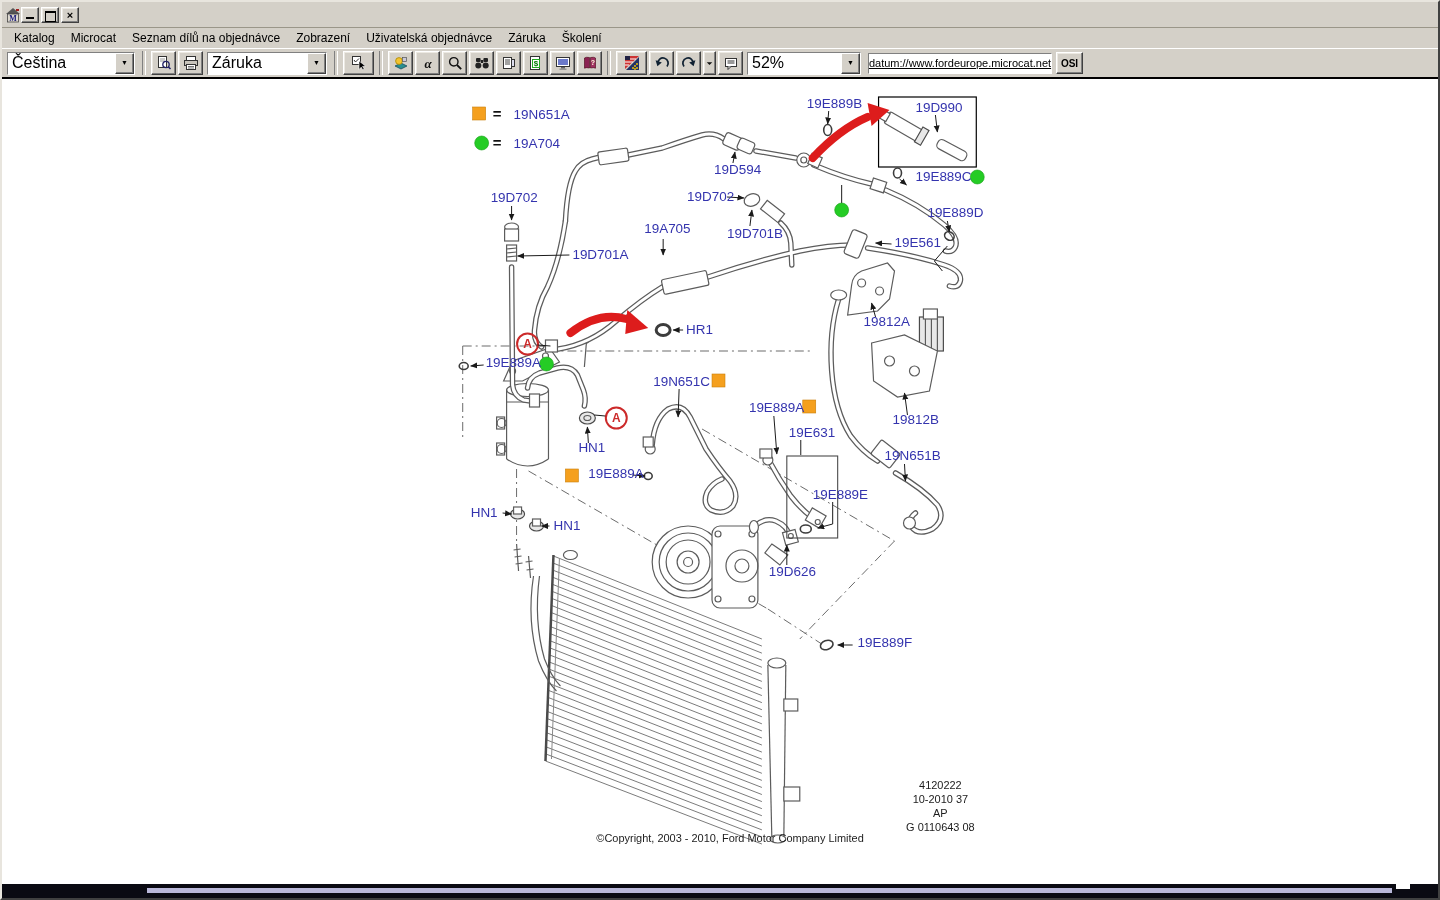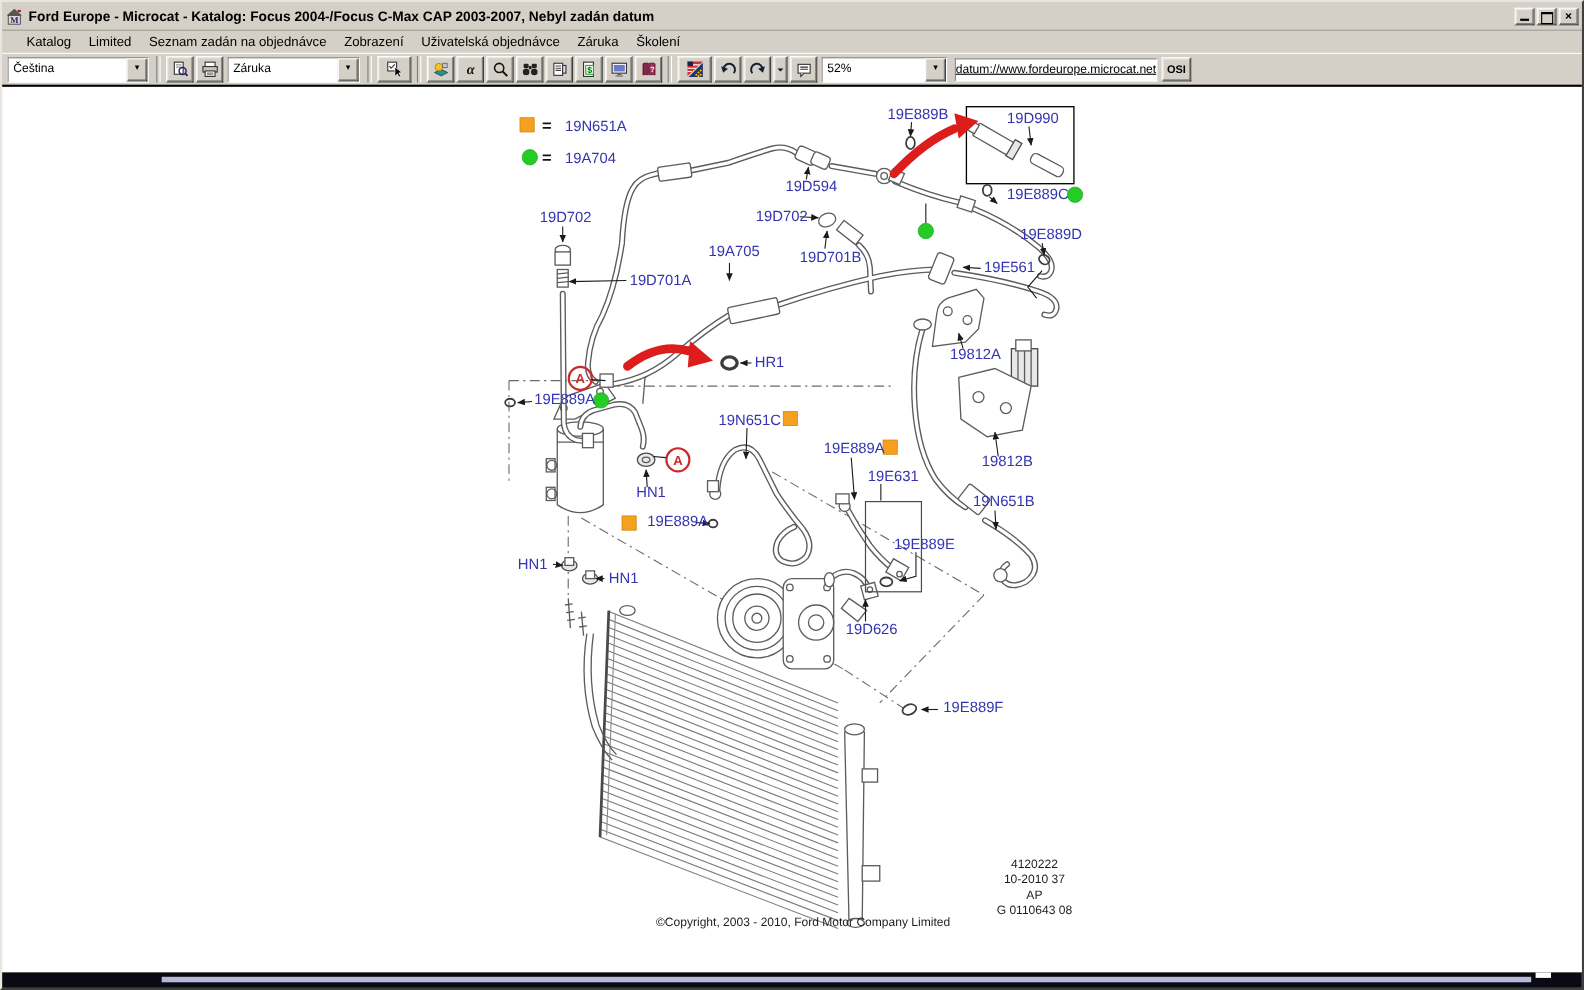--- a/index.html
+++ b/index.html
@@ -13,35 +13,35 @@
     white-space:nowrap;overflow:hidden;}
   .winbtns{display:flex;gap:2px;}
   .wb{width:18px;height:16px;background:#d4d0c8;border:1px solid;border-color:#fff #404040 #404040 #fff;
     box-shadow:inset -1px -1px 0 #808080,inset 1px 1px 0 #ece9e2;position:relative;
     font-size:11px;font-weight:bold;line-height:14px;text-align:center;padding:0;cursor:default;}
   .wb-min::after{content:"";position:absolute;left:4px;bottom:3px;width:8px;height:2px;background:#000;}
   .wb-max::after{content:"";position:absolute;left:3px;top:3px;width:9px;height:8px;
     border:1px solid #000;border-top:2px solid #000;}
   
   .menubar{height:20px;display:flex;align-items:center;background:#d4d0c8;font-size:12px;
-    color:#000;flex:0 0 auto;padding-left:14px;}
+    color:#000;flex:0 0 auto;padding-left:4px;}
   .menu-item{padding:2px 8px;cursor:default;}
   
   .toolbar{height:31px;box-sizing:border-box;display:flex;align-items:center;background:#d4d0c8;
     border-top:1px solid #fff;border-bottom:2px solid #000;padding:0 2px;flex:0 0 auto;}
   .tsep{width:2px;height:24px;border-left:1px solid #808080;border-right:1px solid #fff;margin:0 4px;}
   .tbtn{width:25px;height:24px;background:#d4d0c8;border:1px solid;border-color:#fff #404040 #404040 #fff;
     box-shadow:inset -1px -1px 0 #808080,inset 1px 1px 0 #ece9e2;margin:0 1px;padding:0;
     display:flex;align-items:center;justify-content:center;cursor:default;}
   .tbtn svg{display:block;}
   .tbtn-wide{width:31px;}
   .tbtn-mini{width:13px;}
   .combo{display:flex;height:21px;margin:0 3px;border:1px solid;border-color:#808080 #fff #fff #808080;
     box-shadow:inset 1px 1px 0 #404040;background:#fff;}
-  .combo-text{flex:1;font-size:11px;line-height:19px;padding:0 4px;background:#fff;color:#000;
+  .combo-text{flex:1;font-size:16px;line-height:19px;padding:0 4px;background:#fff;color:#000;
     white-space:nowrap;overflow:hidden;}
   .combo-btn{width:17px;background:#d4d0c8;border:1px solid;border-color:#fff #404040 #404040 #fff;
     box-shadow:inset -1px -1px 0 #808080;font-size:7px;line-height:17px;text-align:center;cursor:default;}
   .combo-lang{width:126px;}  .combo-cat{width:118px;}  .combo-zoom{width:112px;}
   .urlbox{width:182px;height:19px;margin:0 4px;background:#fff;border:1px solid;
     border-color:#808080 #fff #fff #808080;display:flex;align-items:center;justify-content:center;}
   .urlbox a{font-size:11px;color:#000;text-decoration:underline;white-space:nowrap;}
   .osi-btn{height:22px;min-width:27px;background:#d4d0c8;border:1px solid;border-color:#fff #404040 #404040 #fff;
     box-shadow:inset -1px -1px 0 #808080,inset 1px 1px 0 #ece9e2;font-size:10px;font-weight:bold;
     font-family:"Liberation Sans",sans-serif;padding:0 3px;cursor:default;}
@@ -72,32 +72,31 @@
 
 <div class="window">
 
   <div class="titlebar">
     <svg width="16" height="16" viewBox="0 0 16 16">
       <polygon points="8,1 15,7 1,7" fill="#555"></polygon>
       <rect x="2.5" y="7" width="11" height="8" fill="#dcd8ce" stroke="#444" stroke-width="0.8"></rect>
       <text x="8" y="14" text-anchor="middle" font-size="8" font-weight="bold" fill="#1b1b7a" font-family="Liberation Serif,serif">M</text>
       <rect x="11" y="2" width="3" height="2" fill="#a02020"></rect>
     </svg>
-    <div class="title-text">Ford Europe - Microcat - Katalog: Focus 2004-/Focus C-Max CAP 2003-2007, Nebyl zadán datum</div>
     <div class="winbtns">
       <button class="wb wb-min"></button>
       <button class="wb wb-max"></button>
       <button class="wb">×</button>
     </div>
   </div>
 
   <div class="menubar" id="menubar">
       <div class="menu-item">Katalog</div>
-      <div class="menu-item">Limited</div>
-      <div class="menu-item">Seznam zadán na objednávce</div>
+      <div class="menu-item">Microcat</div>
+      <div class="menu-item">Seznam dílů na objednávce</div>
       <div class="menu-item">Zobrazení</div>
       <div class="menu-item">Uživatelská objednávce</div>
       <div class="menu-item">Záruka</div>
       <div class="menu-item">Školení</div>
     </div>
 
   <div class="toolbar">
     <div class="combo combo-lang">
       <div class="combo-text">Čeština</div>
       <div class="combo-btn">▼</div>

